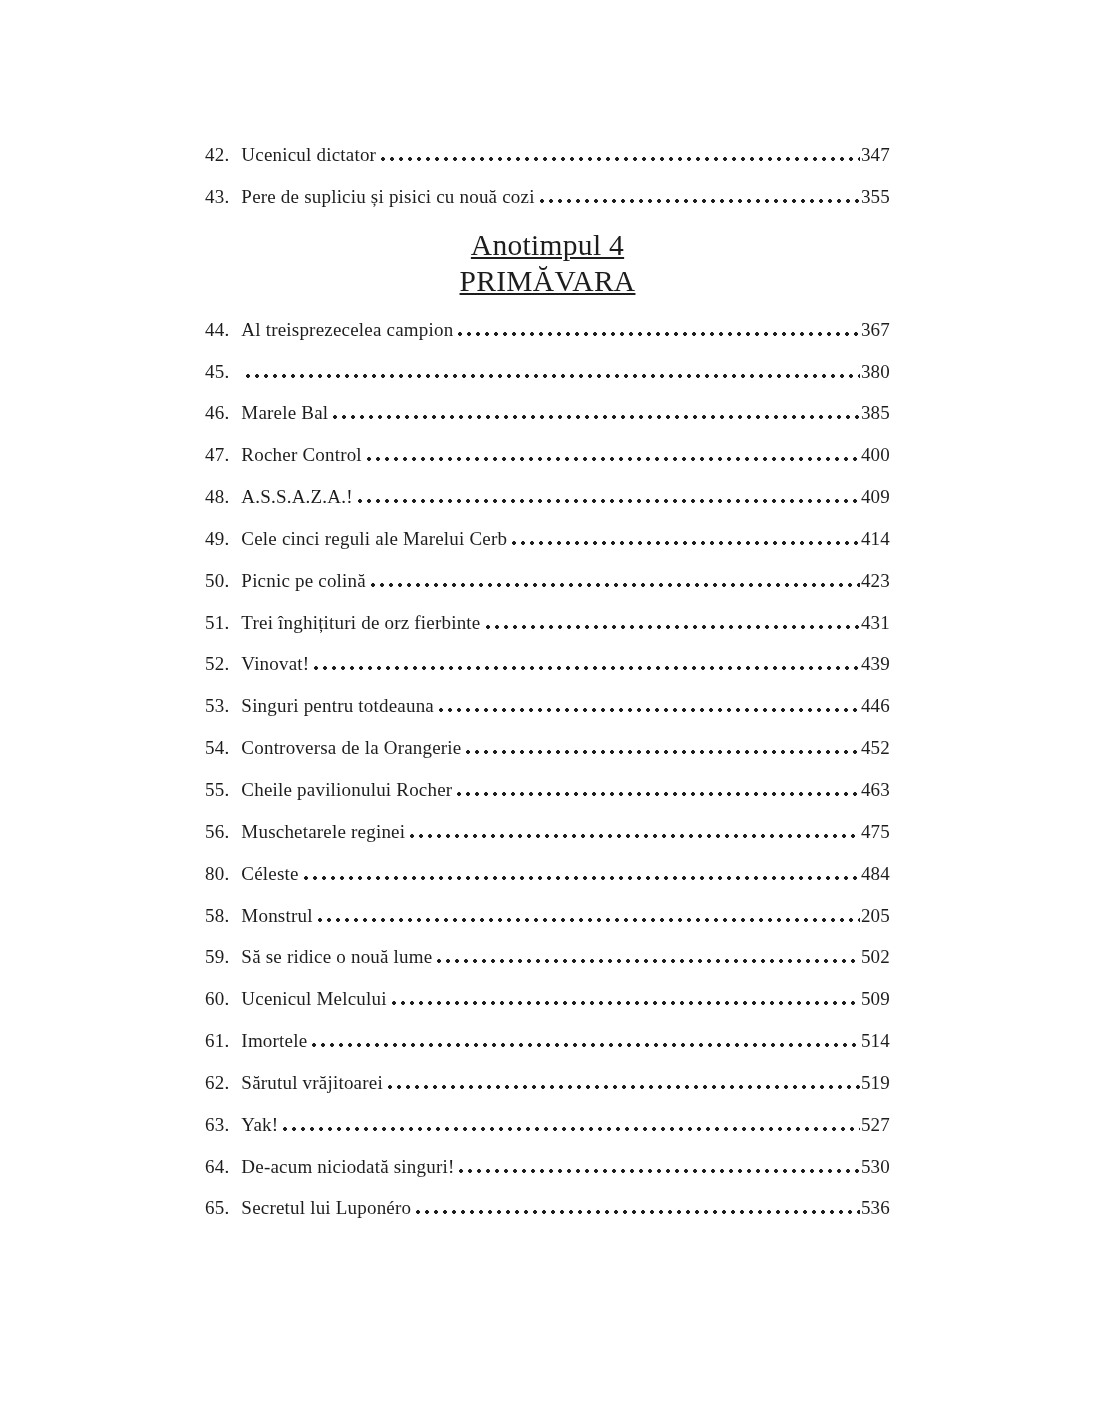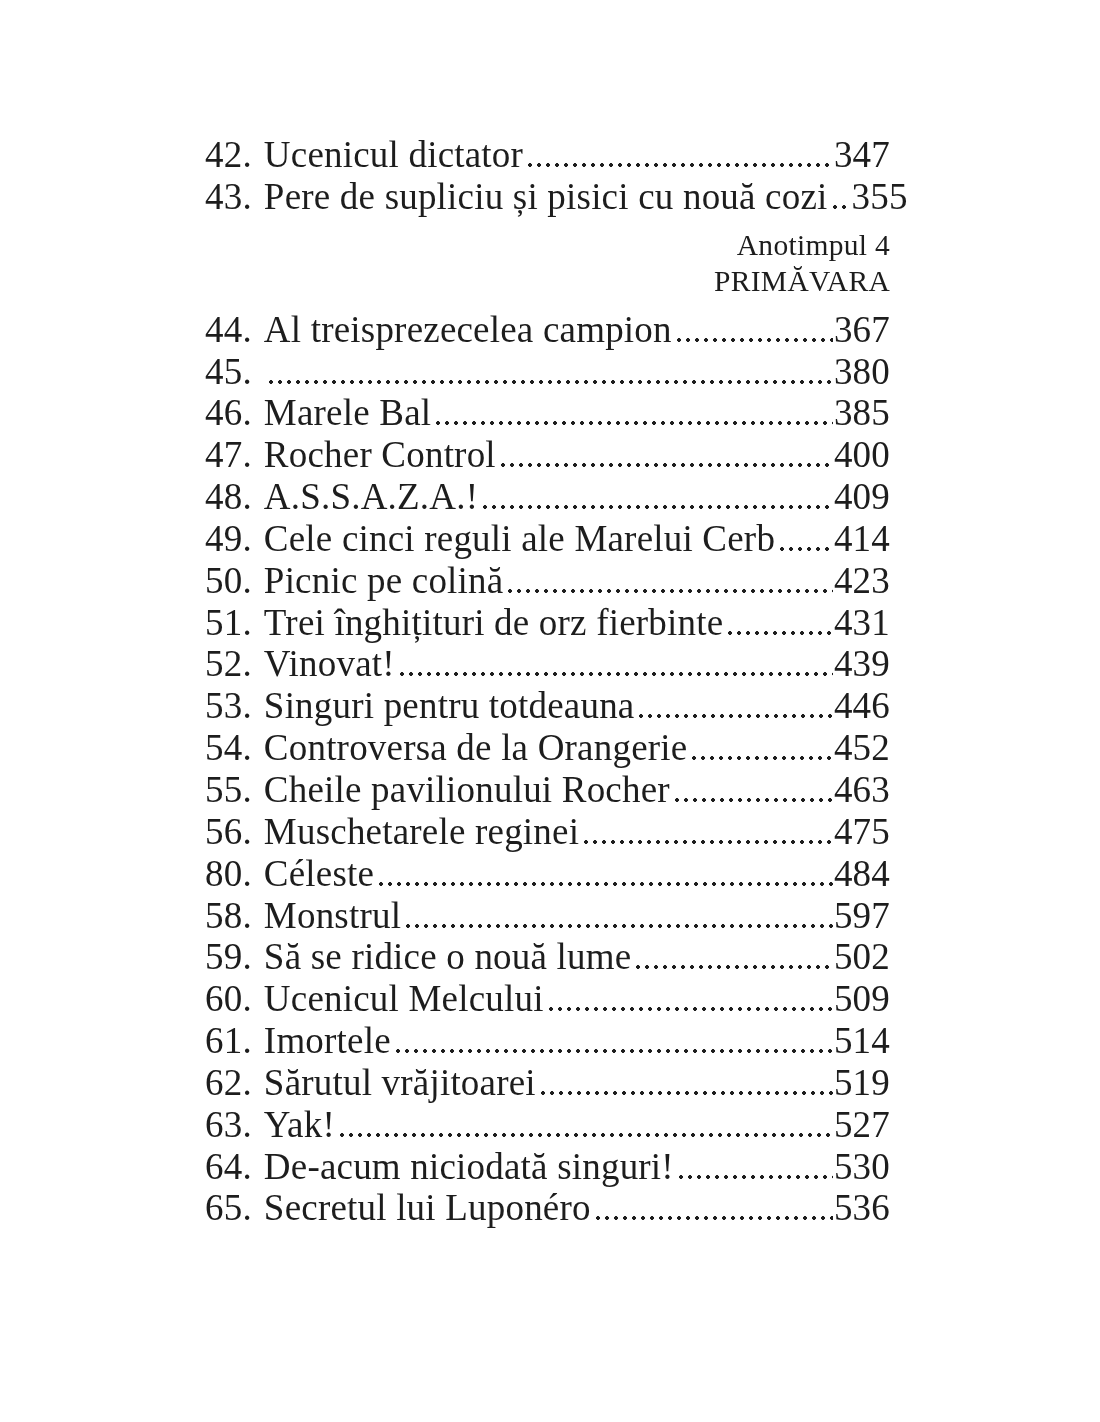--- a/index.html
+++ b/index.html
@@ -17,21 +17,21 @@
   .page {
     box-sizing: border-box;
     width: 1100px;
     height: 1422px;
     padding: 134px 210px 0 205px;
   }
   .toc-row {
     display: flex;
     align-items: baseline;
     line-height: 41.85px;
-    font-size: 37px;
+    font-size: 19px;
     letter-spacing: 0.2px;
     white-space: nowrap;
   }
   .entry-num {
     margin-right: 12px;
   }
   .dot-leader {
     flex: 1 1 auto;
     min-width: 18px;
     height: 4px;
@@ -39,22 +39,23 @@
     margin-right: 1px;
     background-image: radial-gradient(circle at 2px 2px, currentColor 1.8px, rgba(0,0,0,0) 2.15px);
     background-size: 9px 4px;
     background-repeat: repeat-x;
     background-position: left bottom;
   }
   .entry-page {
     flex: 0 0 auto;
   }
   .section-header {
-    text-align: right;
+    text-align: center;
     margin: 9px 0 10px 0;
+    text-decoration: underline;
   }
   .season-line {
     font-size: 29.5px;
     line-height: 36px;
     letter-spacing: 0.3px;
   }
 </style>
 </head>
 <body style="--bg: #ffffff; --text: #1d1d1d;">
 
@@ -156,21 +157,21 @@
       <div class="toc-row">
         <span class="entry-num">80.</span>
         <span class="entry-title">Céleste</span>
         <span class="dot-leader"></span>
         <span class="entry-page">484</span>
       </div>
       <div class="toc-row">
         <span class="entry-num">58.</span>
         <span class="entry-title">Monstrul</span>
         <span class="dot-leader"></span>
-        <span class="entry-page">597</span>
+        <span class="entry-page">205</span>
       </div>
       <div class="toc-row">
         <span class="entry-num">59.</span>
         <span class="entry-title">Să se ridice o nouă lume</span>
         <span class="dot-leader"></span>
         <span class="entry-page">502</span>
       </div>
       <div class="toc-row">
         <span class="entry-num">60.</span>
         <span class="entry-title">Ucenicul Melcului</span>

